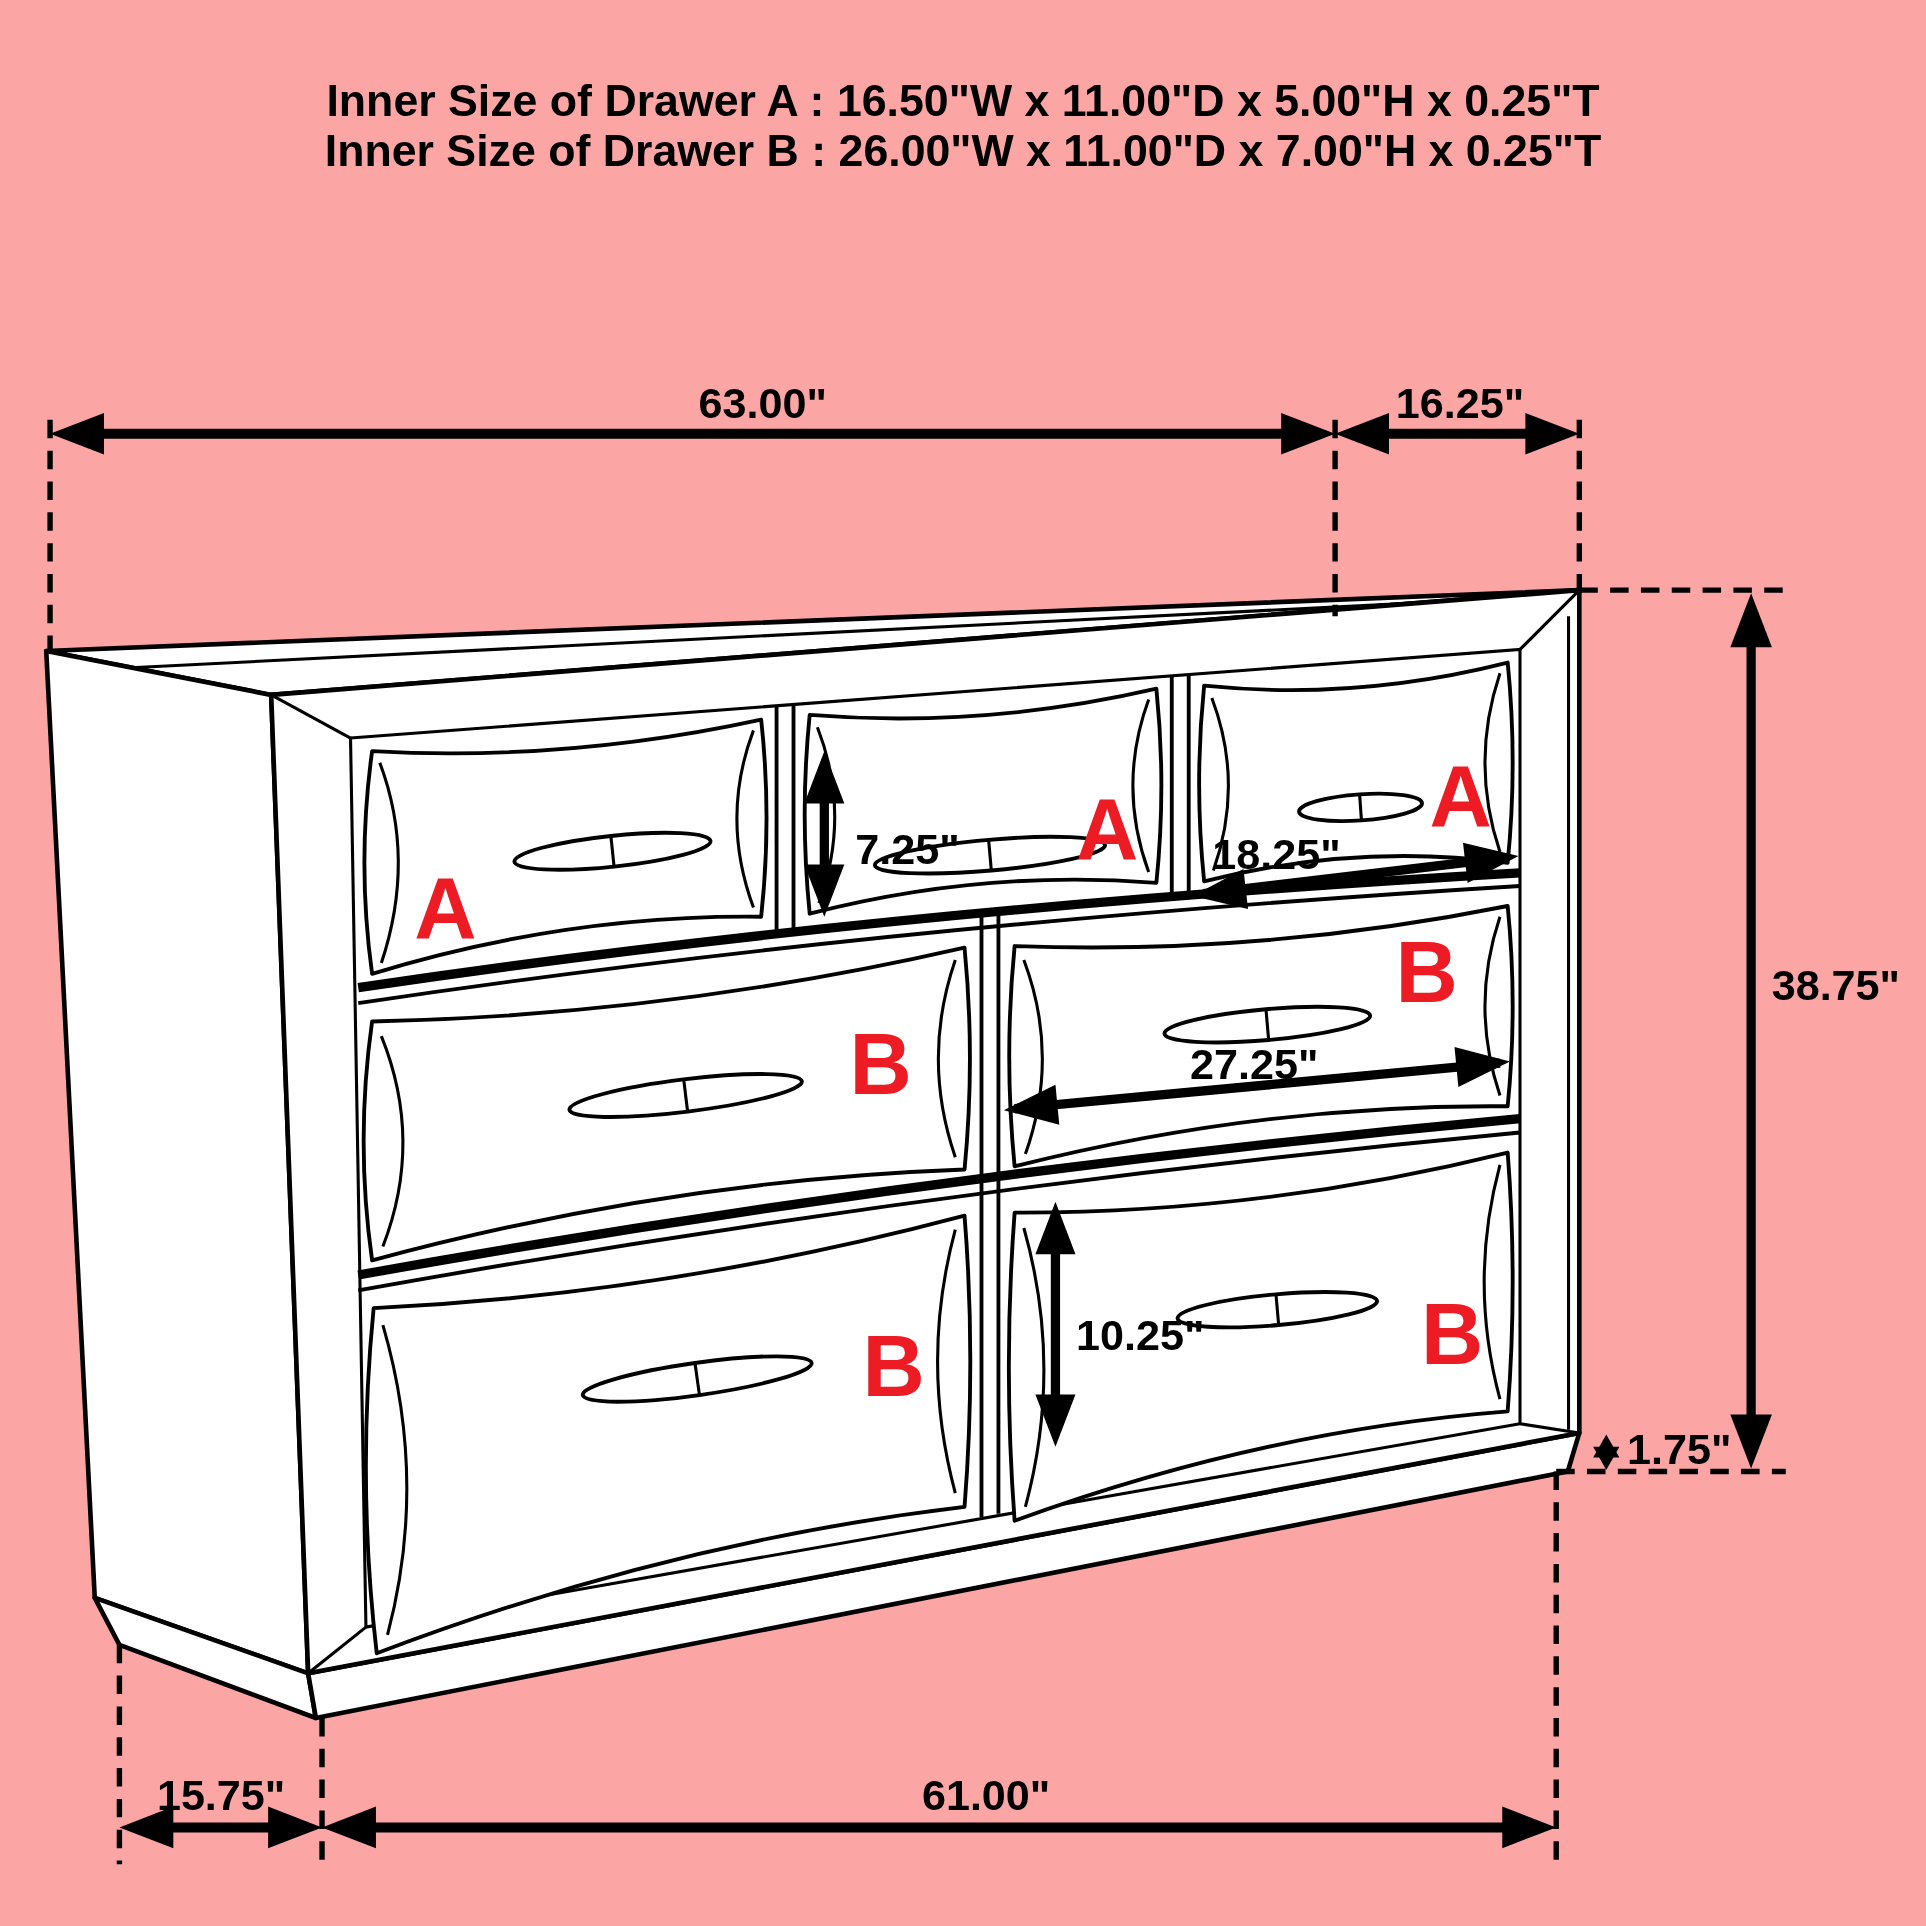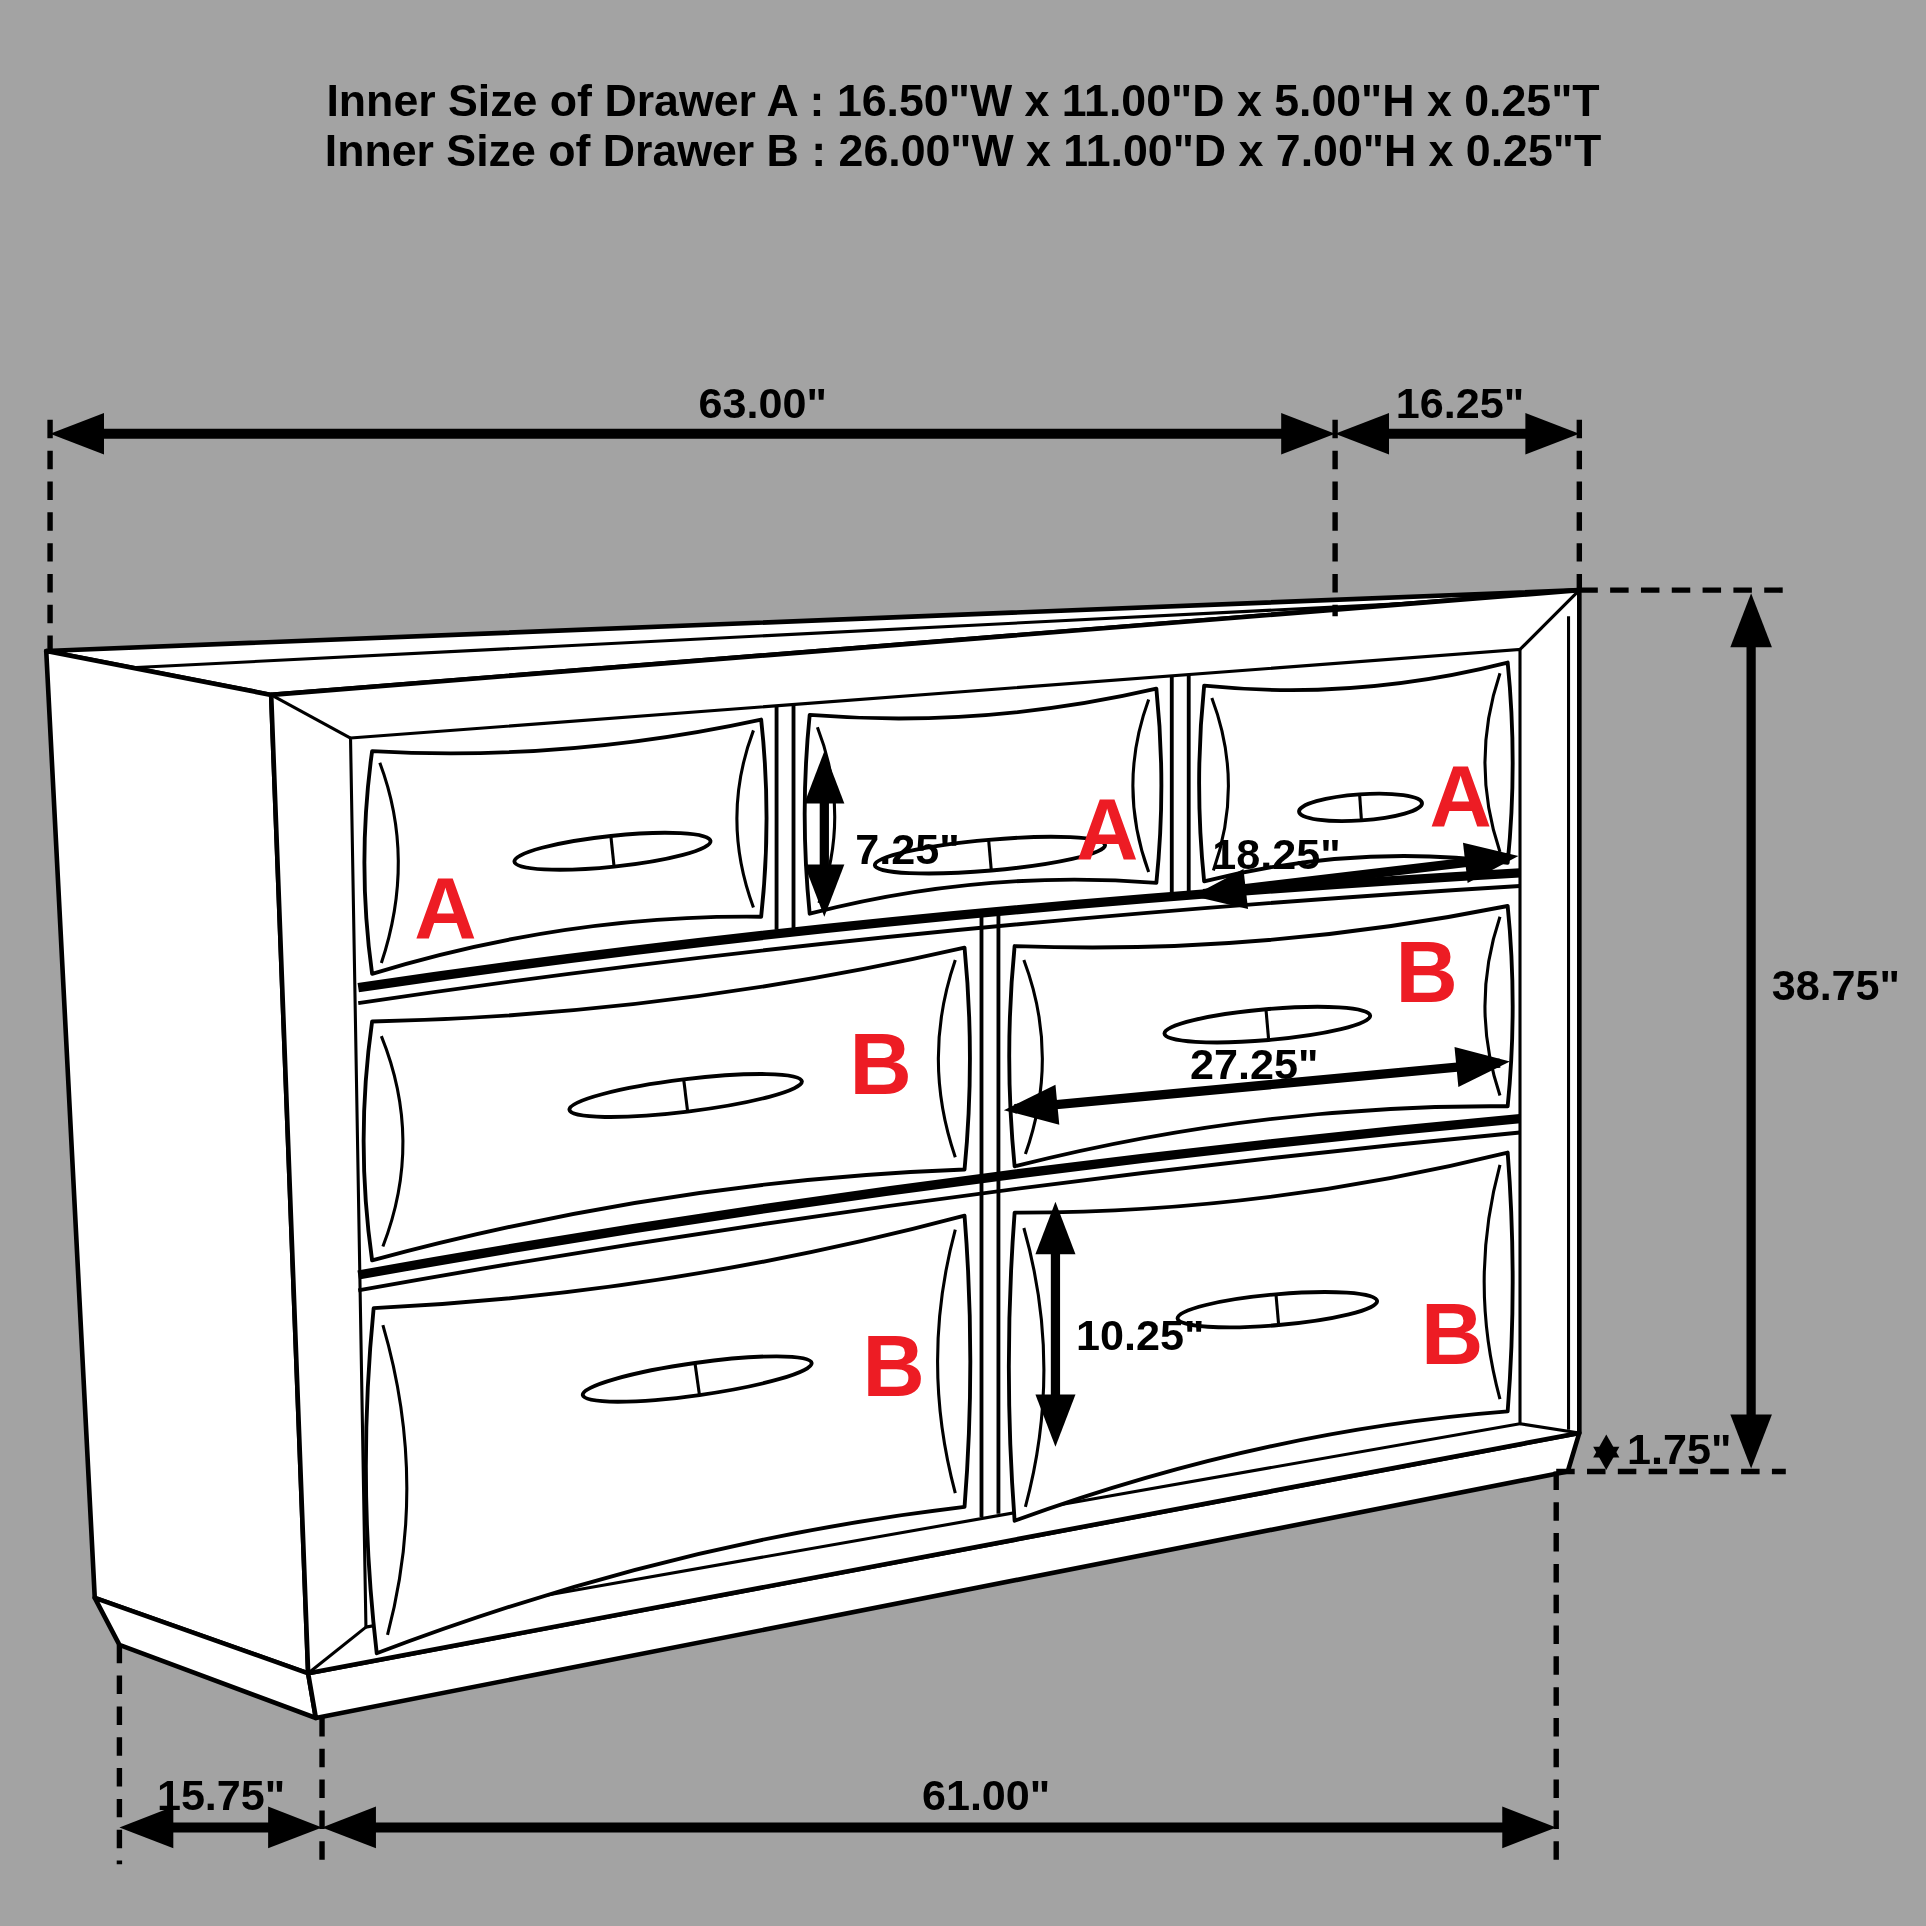--- a/index.html
+++ b/index.html
@@ -1,16 +1,16 @@
 <!DOCTYPE html>
 <html style="font-size:12.3px"><head>
 <meta charset="utf-8">
 <style>
   html,body{margin:0;padding:0;background:#ffffff;}
-  .page{position:relative;width:1926px;height:1926px;background:#a3a3a3;font-family:"Liberation Sans",sans-serif;}
+  .page{position:relative;width:1926px;height:1926px;background:#fca5a5;font-family:"Liberation Sans",sans-serif;}
   svg{display:block;}
   text{font-family:"Liberation Sans","DejaVu Sans",sans-serif;}
   .title-text{font-size:58px;font-weight:bold;fill:#000;}
   .dim-label{font-size:56px;font-weight:bold;fill:#000;}
   .drawer-letter{font-size:112px;font-weight:bold;fill:#ED1C24;}
   .outline{fill:#ffffff;stroke:#000;stroke-width:6;stroke-linejoin:round;}
   .thin{fill:none;stroke:#000;stroke-width:4;}
   .pillow{fill:#ffffff;stroke:#000;stroke-width:5;stroke-linejoin:round;}
   .parc{fill:none;stroke:#000;stroke-width:4;}
   .divthick{fill:none;stroke:#000;stroke-width:12;}

